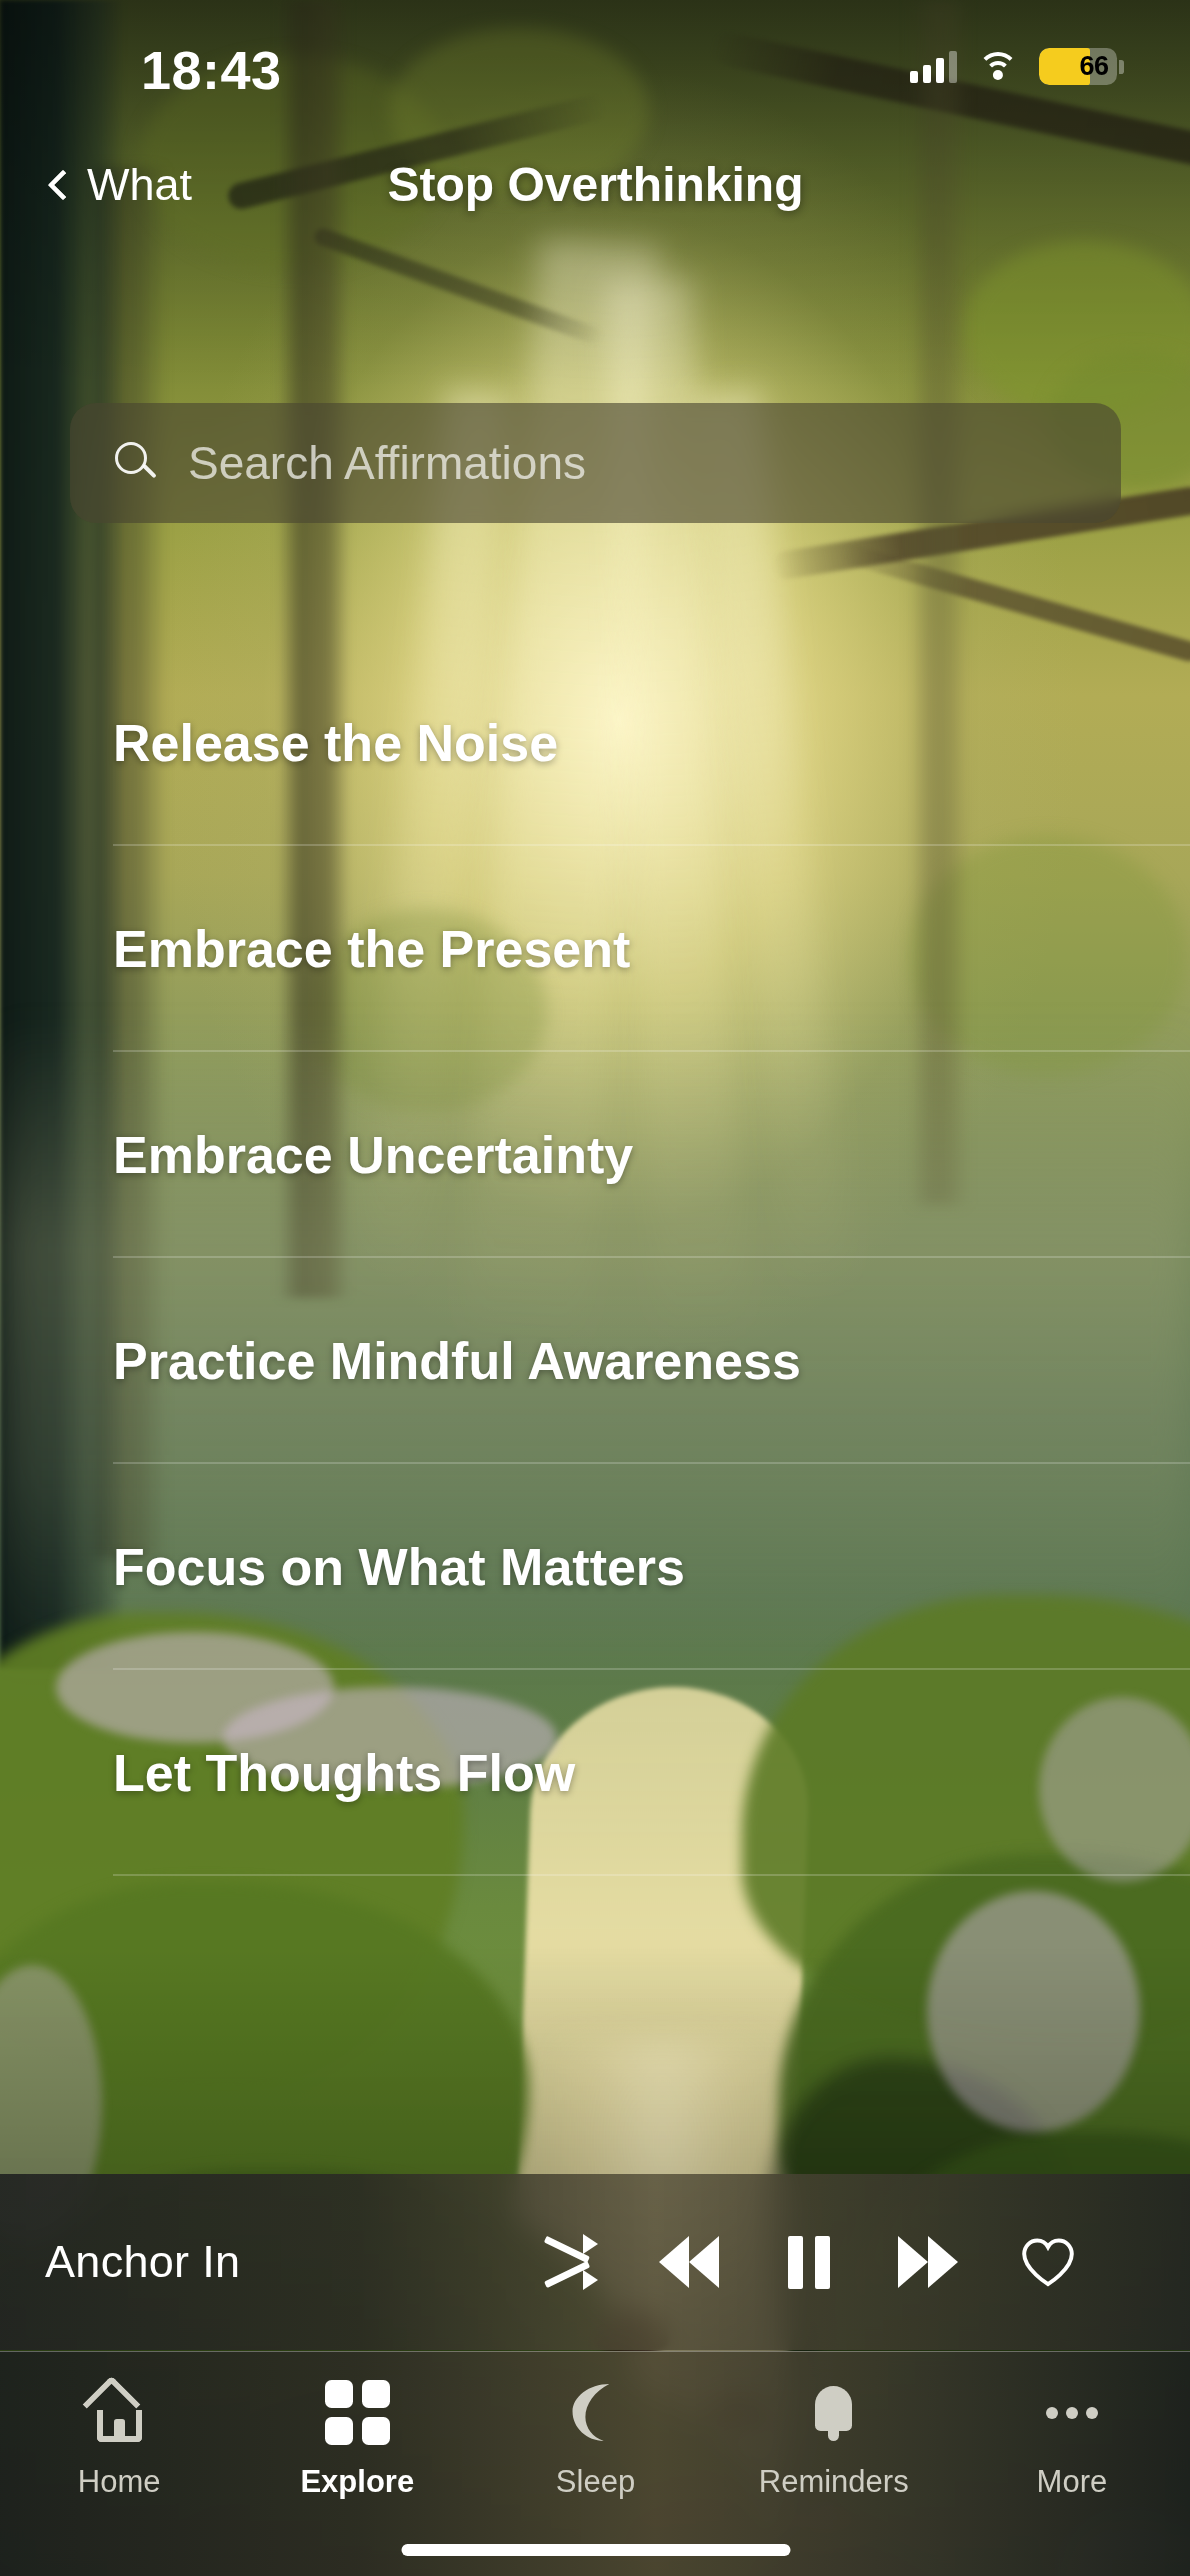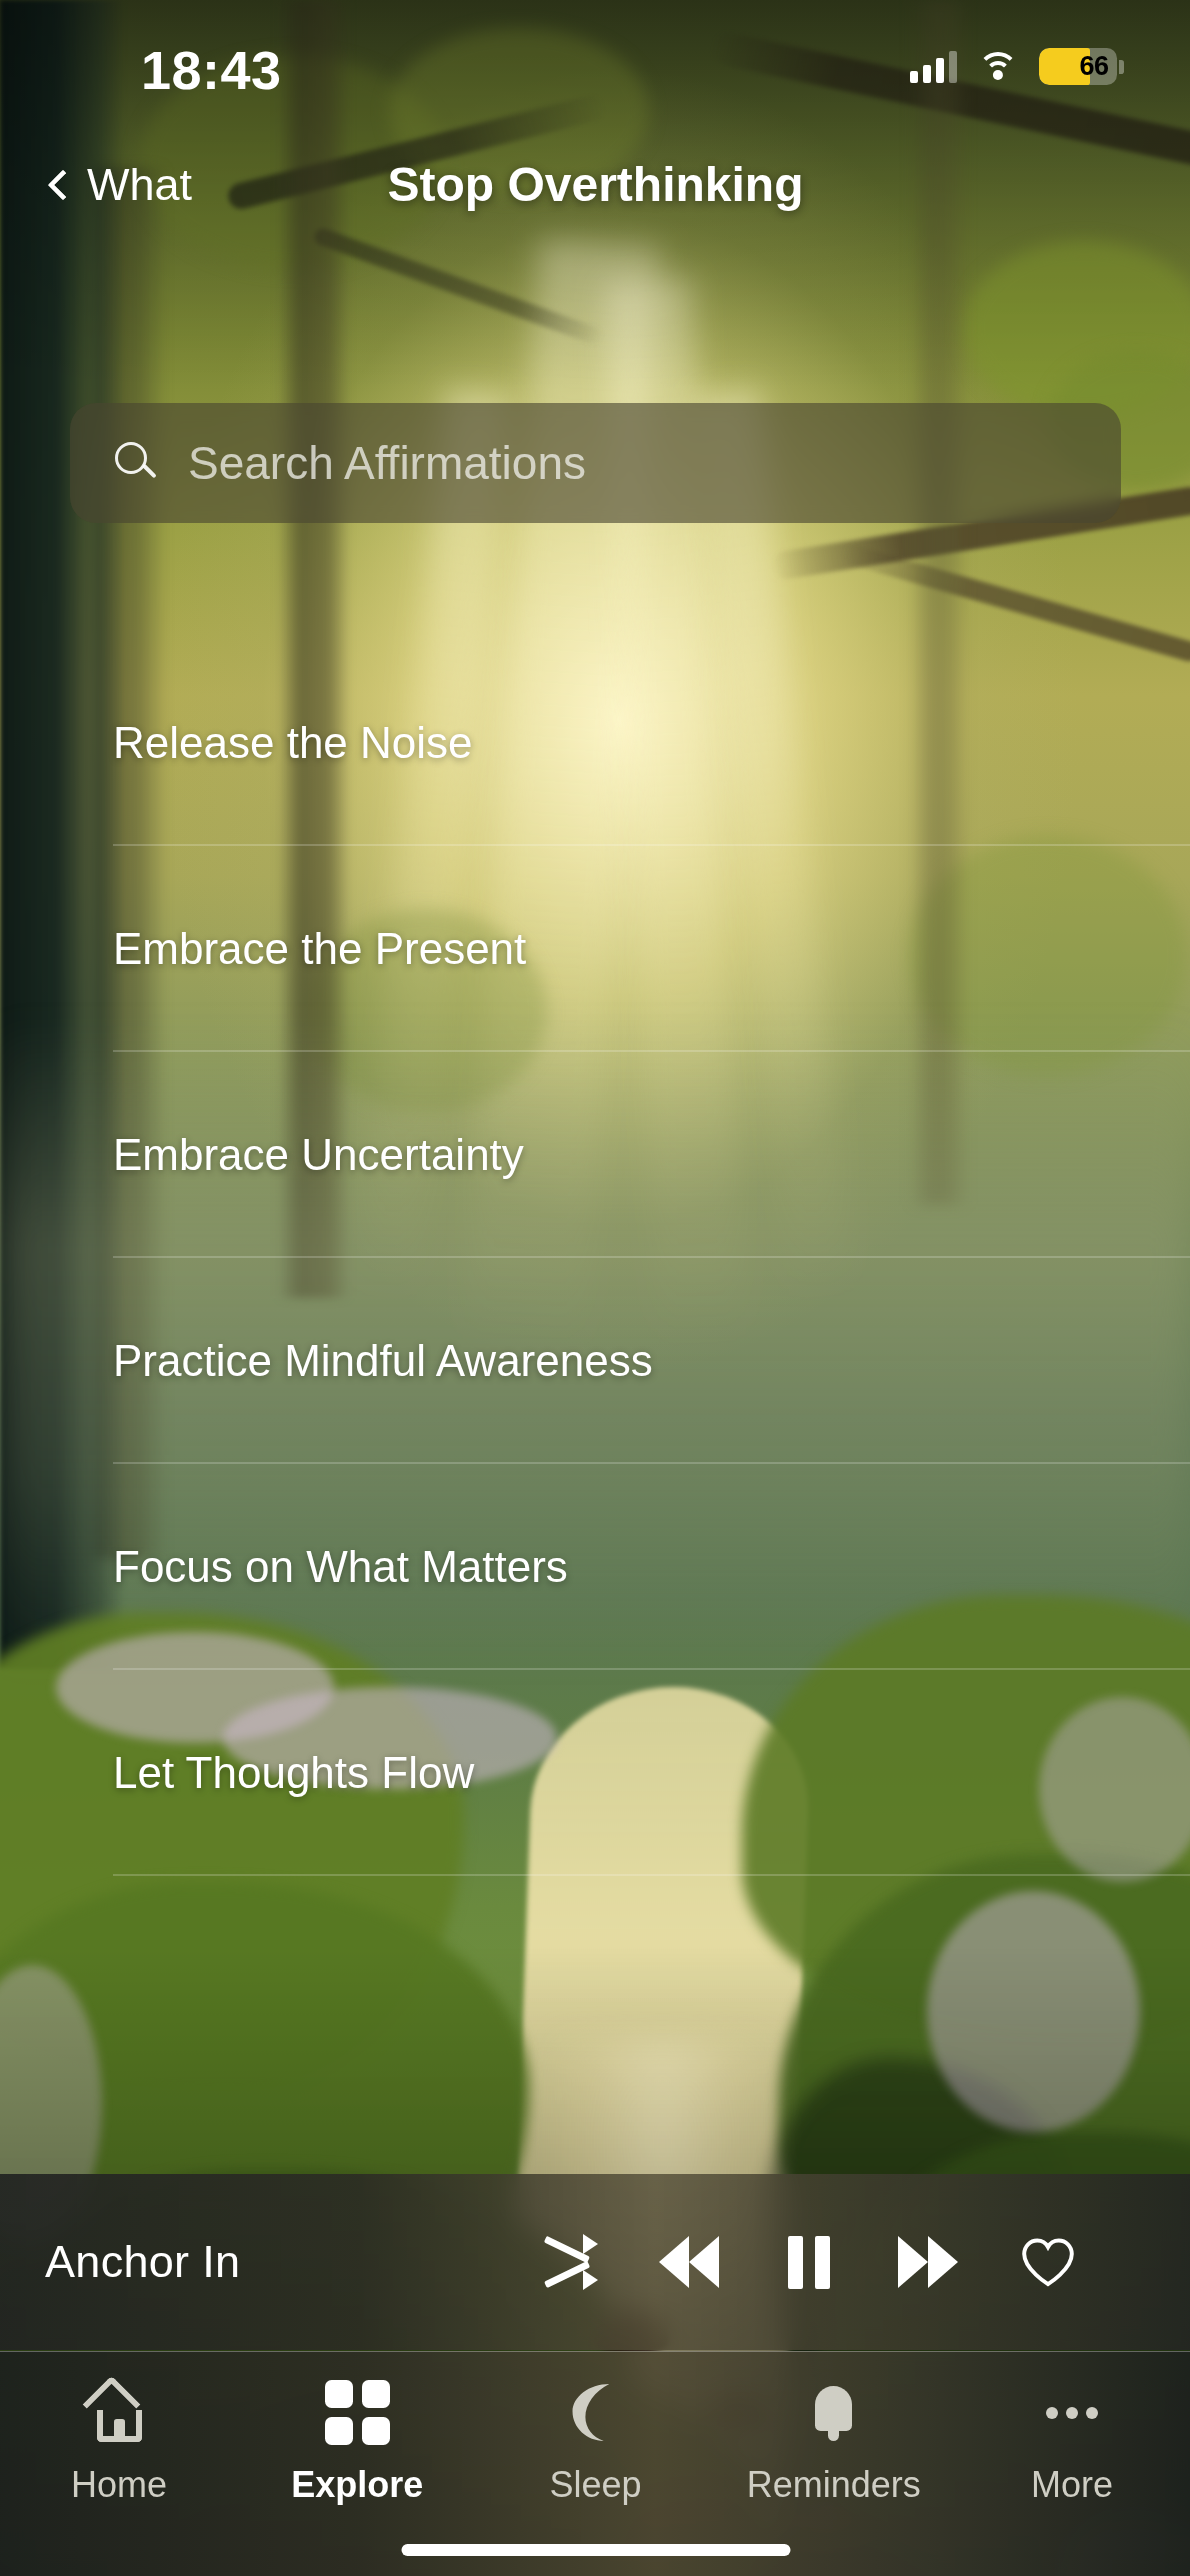--- a/index.html
+++ b/index.html
@@ -287,21 +287,21 @@
   .list {
     position:absolute; left:0; top:640px; width:1191px; height:1530px;
     z-index:30;
   }
   .list-item {
     position:relative; height:206px;
     display:flex; align-items:center;
     padding-left:113px; cursor:pointer;
   }
   .list-item-label {
-    font-size:44px; color:#ffffff; font-weight:400;
+    font-size:52px; color:#ffffff; font-weight:700;
     text-shadow:0 1.9px 7.4px rgba(0,0,0,0.35);
   }
   .list-item::after {
     content:""; position:absolute; left:113px; right:0; bottom:0;
     height:1.9px; background:rgba(255,255,255,0.20);
   }
 
   
   .player {
     position:absolute; left:0; top:2174px; width:1191px; height:176px;
@@ -359,21 +359,21 @@
     background:linear-gradient(90deg, rgba(30,34,30,0.96) 0%, rgba(46,46,36,0.94) 30%, rgba(80,74,52,0.90) 55%, rgba(54,54,42,0.94) 78%, rgba(30,34,30,0.96) 100%);
     border-top:1.9px solid rgba(255,255,255,0.30);
     display:flex; align-items:flex-start; z-index:46;
     backdrop-filter:blur(13px);
   }
   .tab {
     flex:1; display:flex; flex-direction:column; align-items:center;
     padding-top:26px; gap:16.7px; cursor:pointer;
   }
   .tab-icon { height:69px; display:flex; align-items:center; justify-content:center; }
-  .tab-label { font-size:36px; color:#cfcec4; }
+  .tab-label { font-size:31px; color:#cfcec4; }
   .tab.active .tab-label { color:#ffffff; font-weight:700; }
 
   
   .ic-home { position:relative; width:61px; height:61px; }
   .ic-home .roof {
     position:absolute; left:2.8px; top:1.9px; width:41px; height:41px;
     border-top:6.5px solid #cfcec4; border-left:6.5px solid #cfcec4;
     transform:rotate(45deg); border-radius:5.6px 0 0 0;
   }
   .ic-home .body {

